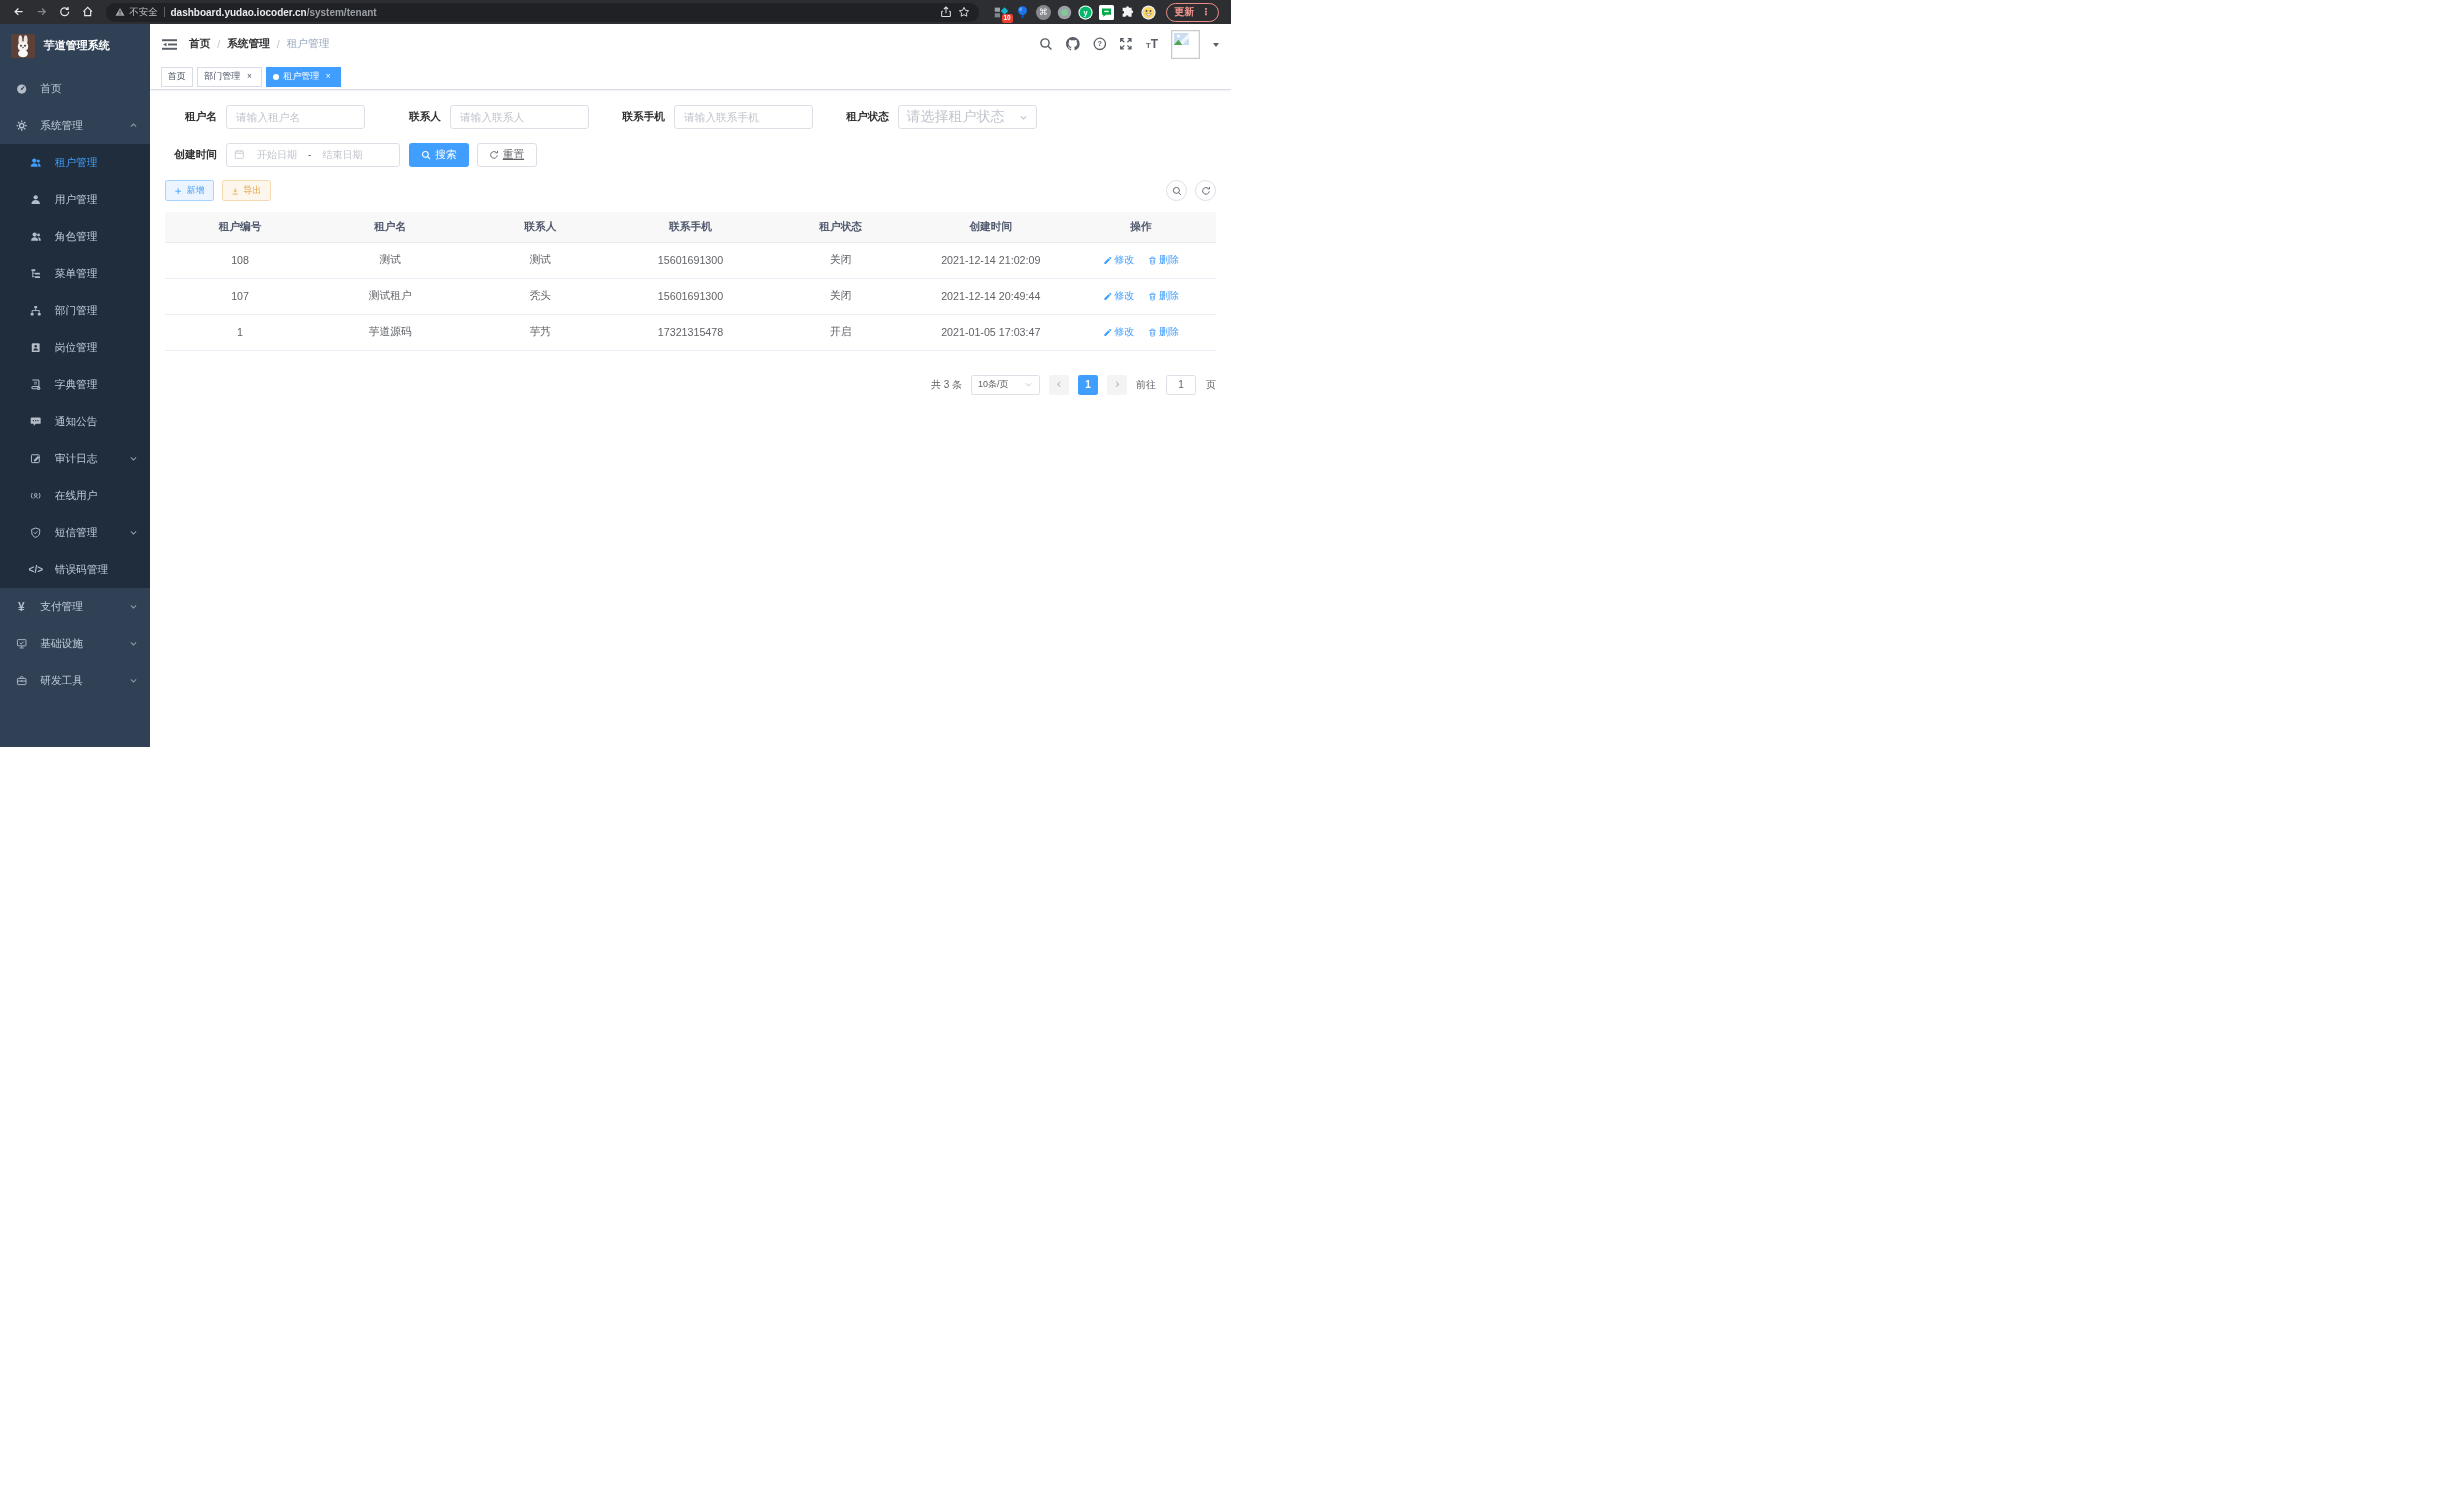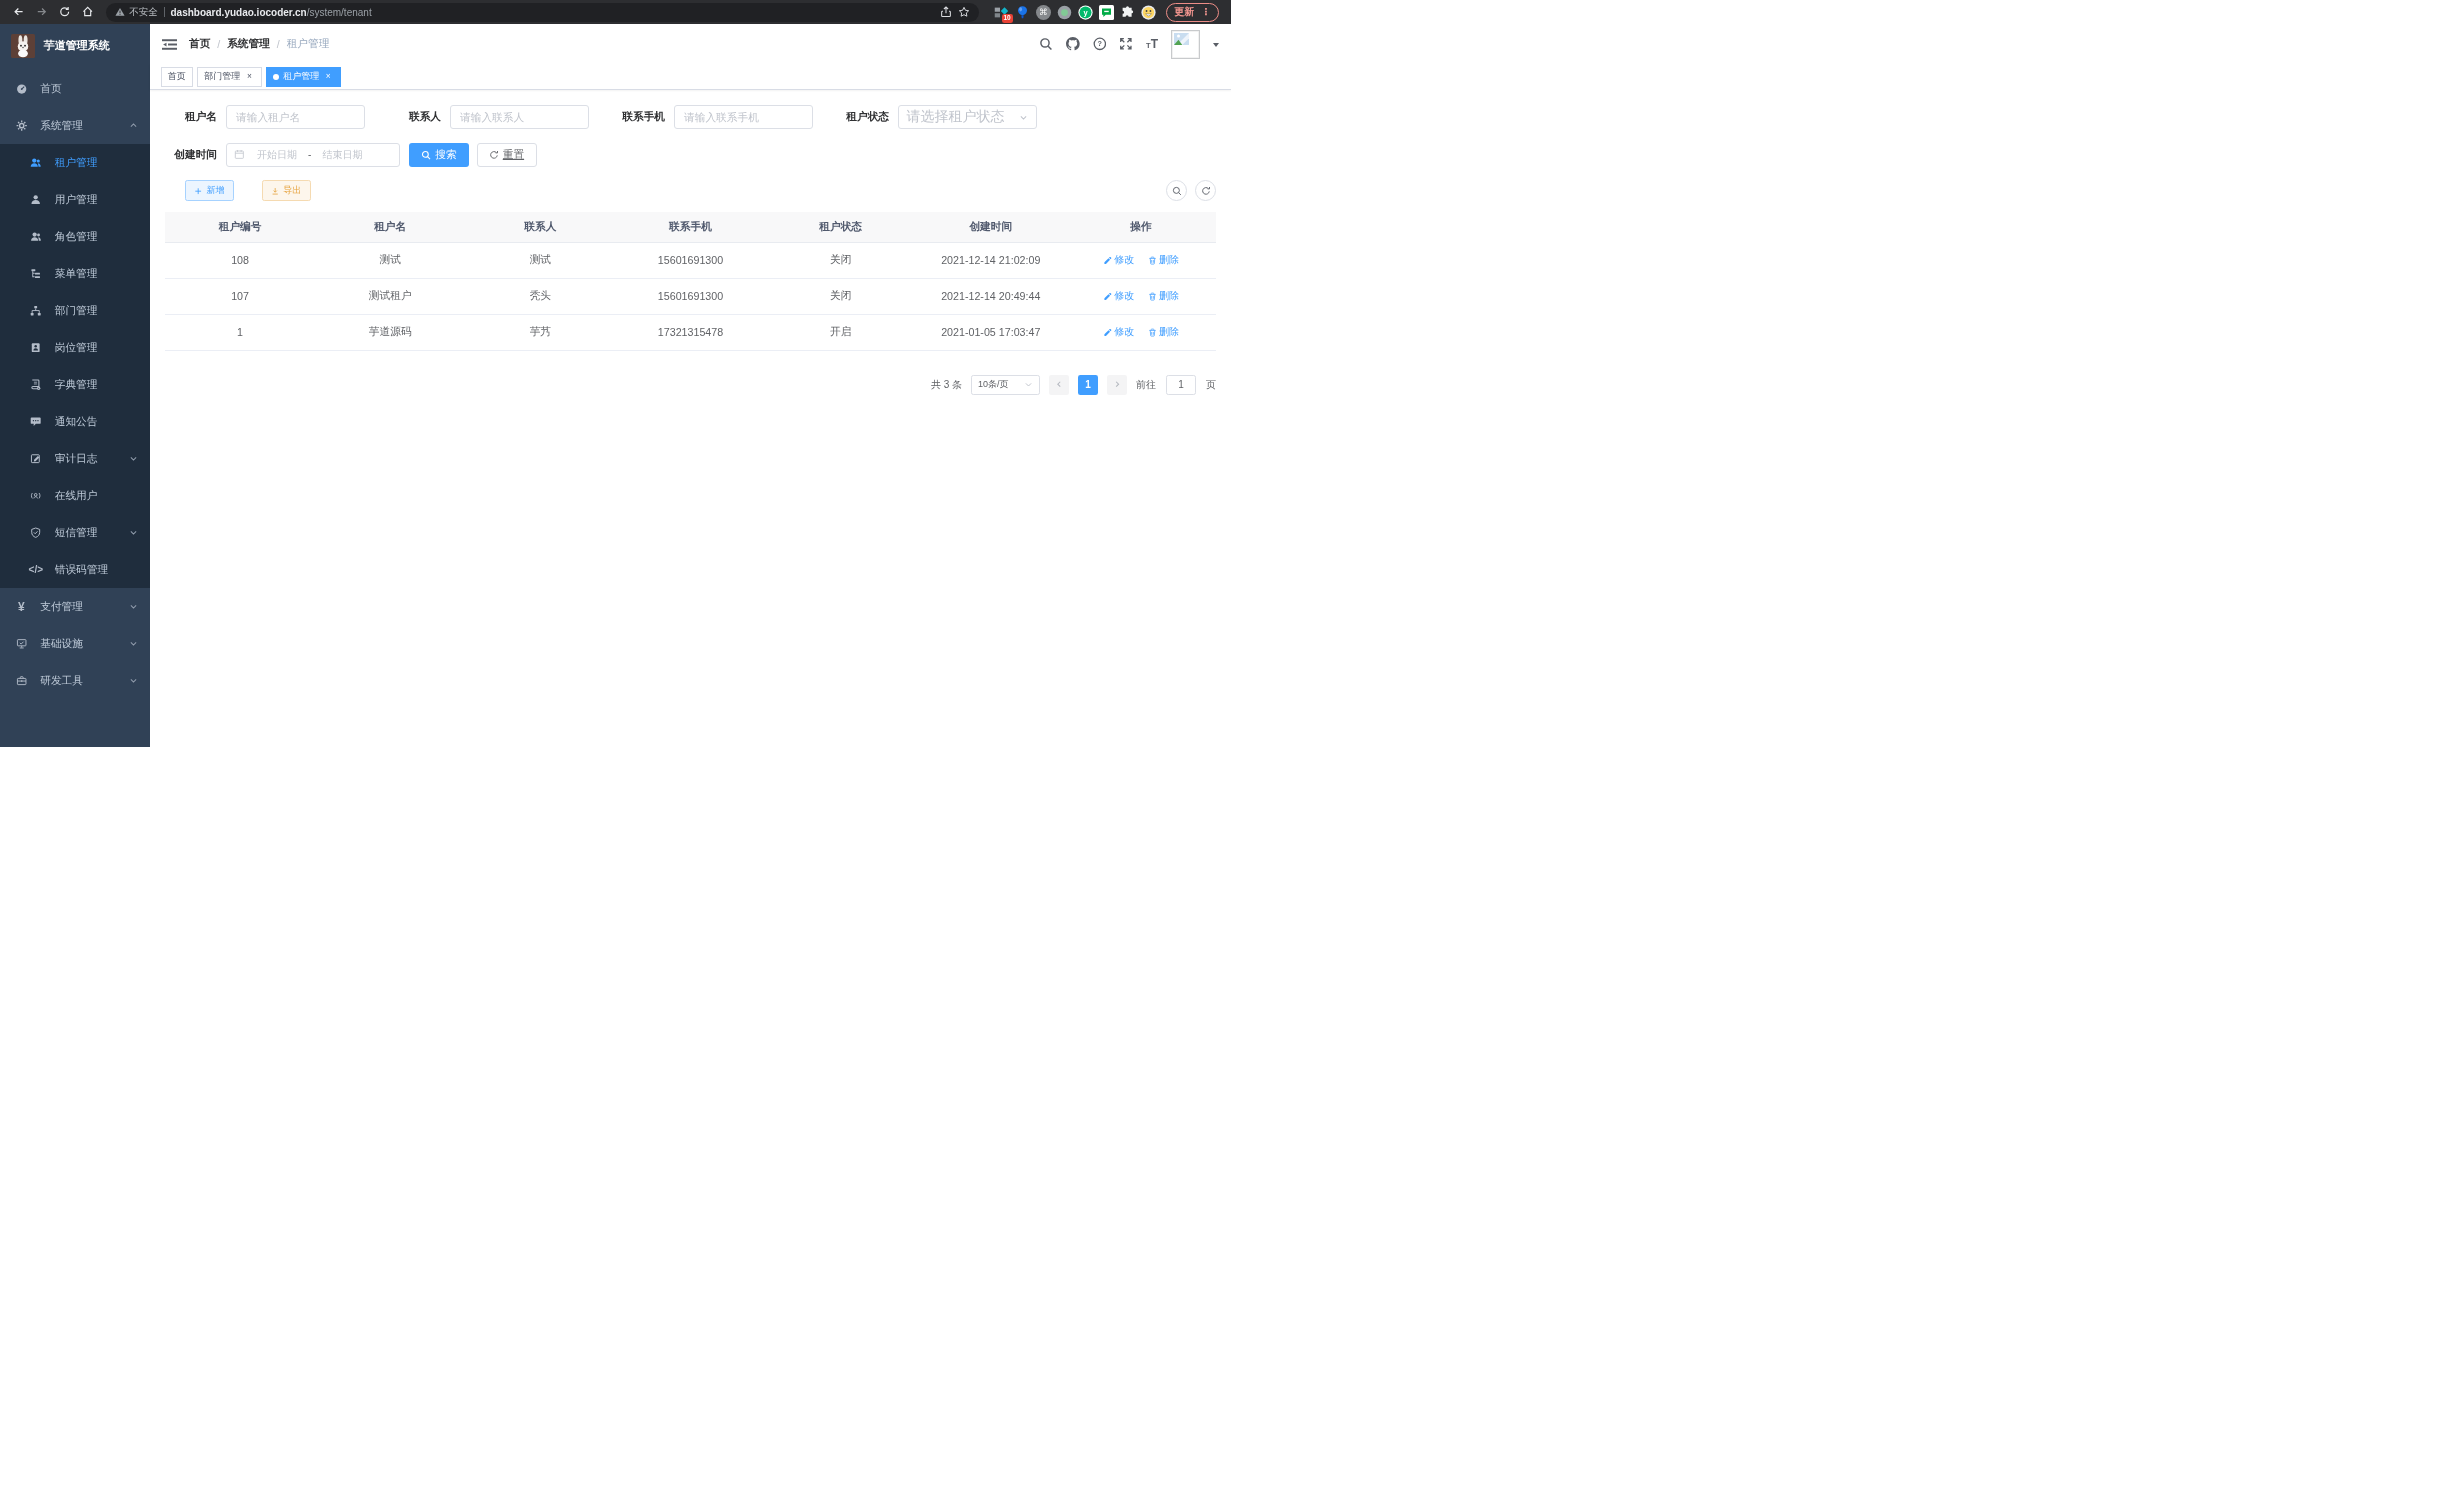--- a/index.html
+++ b/index.html
@@ -9,21 +9,21 @@
   
   .browser { height:23.6px; background:#2d2e31; display:flex; align-items:center; padding:12px 9px; gap:3px; flex:none; }
   .bnav { width:20px; height:20px; display:flex; align-items:center; justify-content:center; color:#e8eaed; flex:none; cursor:pointer; }
   .bnav.dim { color:#85888c; }
   .bnav svg { width:11.4px; height:11.4px; }
   .omnibox { flex:1; height:19px; background:#202124; border-radius:10px; display:flex; align-items:center; padding:0 9px; gap:6px; margin:0 4.6px; min-width:0; }
   .sec-chip { display:flex; align-items:center; gap:4.6px; font-size:9.5px; color:#bdc1c6; flex:none; }
   .sec-chip svg { width:10px; height:10px; }
   .omni-divider { width:0.8px; height:10.7px; background:#5f6368; flex:none; }
   .url { font-size:10px; color:#e8eaed; font-weight:600; white-space:nowrap; overflow:hidden; }
-  .url .path { color:#9aa0a6; font-weight:400;text-align:right; }
+  .url .path { color:#9aa0a6; font-weight:700;text-align:right; }
   .omni-spacer { flex:1; }
   .omni-ic { color:#dadce0; width:12px; height:12px; flex:none; cursor:pointer; }
   .omni-ic svg { width:12px; height:12px; }
   .ext-row { display:flex; align-items:center; gap:6px; padding:0 3px 0 7.6px; flex:none; }
   .ext { width:15px; height:15px; position:relative; cursor:pointer; flex:none; }
   .ext svg { width:15px; height:15px; }
   .ext-badge { position:absolute; bottom:-3px; right:-3.8px; background:#e94235; color:#fff; font-size:6.5px; font-weight:700; border-radius:2.3px; padding:0.8px 1.9px; line-height:1; }
   .cmd-circle { width:15px; height:15px; border-radius:50%; background:#85888c; color:#fff; display:flex; align-items:center; justify-content:center; font-size:8.4px; }
   .update-pill { border:1.5px solid #ec8d87; color:#f0948e; border-radius:10.7px; height:19px; display:flex; align-items:center; gap:6.9px; padding:0 6.9px; font-size:10px; font-weight:700; margin-left:4.6px; cursor:pointer; flex:none; }
   .vdots { font-size:10px; letter-spacing:0; line-height:1; }
@@ -83,21 +83,21 @@
   .f-input::placeholder { color:#c0c4cc; }
   .f-select { width:139px; height:24px; border:0.8px solid #dcdfe6; border-radius:3px; padding:0 7.6px; display:flex; align-items:center; justify-content:space-between; cursor:pointer; background:#fff; }
   .f-select .ph { font-size:14px; color:#c0c4cc; }
   .f-select .chev { color:#c0c4cc; display:flex; }
   .date-range { width:174px; height:24px; border:0.8px solid #dcdfe6; border-radius:3px; display:flex; align-items:center; padding:0 6.9px; background:#fff; }
   .date-range .cal { color:#c0c4cc; display:flex; margin-right:3px; }
   .date-range .cal svg { width:10.7px; height:10.7px; }
   .date-range input { border:none; outline:none; width:59px; text-align:center; font-size:10px; color:#606266; font-family:inherit; background:transparent; }
   .date-range input::placeholder { color:#c0c4cc; }
   .range-sep { color:#606266; font-size:10px; padding:0 1.5px; }
-  .btn { height:24px; border-radius:3px; font-size:10.7px; display:inline-flex; align-items:center; gap:3.8px; padding:0 11.4px; cursor:pointer; border:0.8px solid transparent; font-family:inherit; white-space:nowrap;margin-left:20px; }
+  .btn { height:24px; border-radius:3px; font-size:10.7px; display:inline-flex; align-items:center; gap:3.8px; padding:0 11.4px; cursor:pointer; border:0.8px solid transparent; font-family:inherit; white-space:nowrap; }
   .btn svg { width:10px; height:10px; }
   .btn-primary { background:#409eff; color:#fff; margin-left:0; }
   .btn-plain { background:#fff; border-color:#dcdfe6; color:#606266; margin-left:7.6px;text-decoration:underline; }
   .btn-mini { height:21px; padding:0 8.4px; font-size:9px; border-radius:2.3px; }
   .btn-mini svg { width:8.4px; height:8.4px; }
   .btn-add { background:#ecf5ff; border-color:#a6d2ff; color:#409eff; }
   .btn-export { background:#fdf6ec; border-color:#f5dab1; color:#e6a23c; }
   .toolbar { display:flex; align-items:center; gap:7.6px; margin-bottom:10.7px; }
   .toolbar-right { margin-left:auto; display:flex; gap:7.6px; }
   .circle-btn { width:21px; height:21px; border-radius:50%; border:0.8px solid #dcdfe6; background:#fff; color:#5a5e66; display:flex; align-items:center; justify-content:center; cursor:pointer; }

